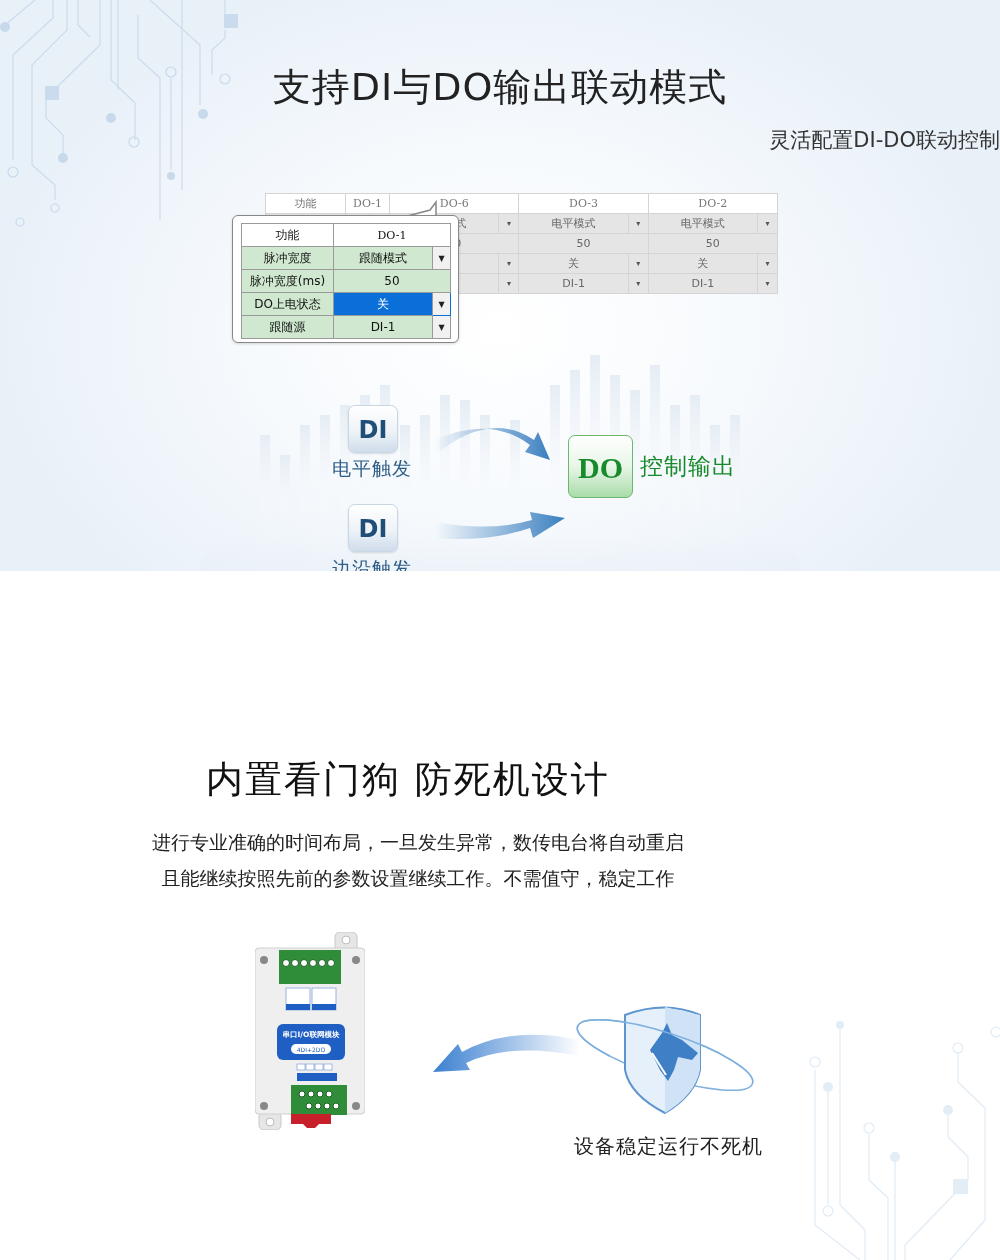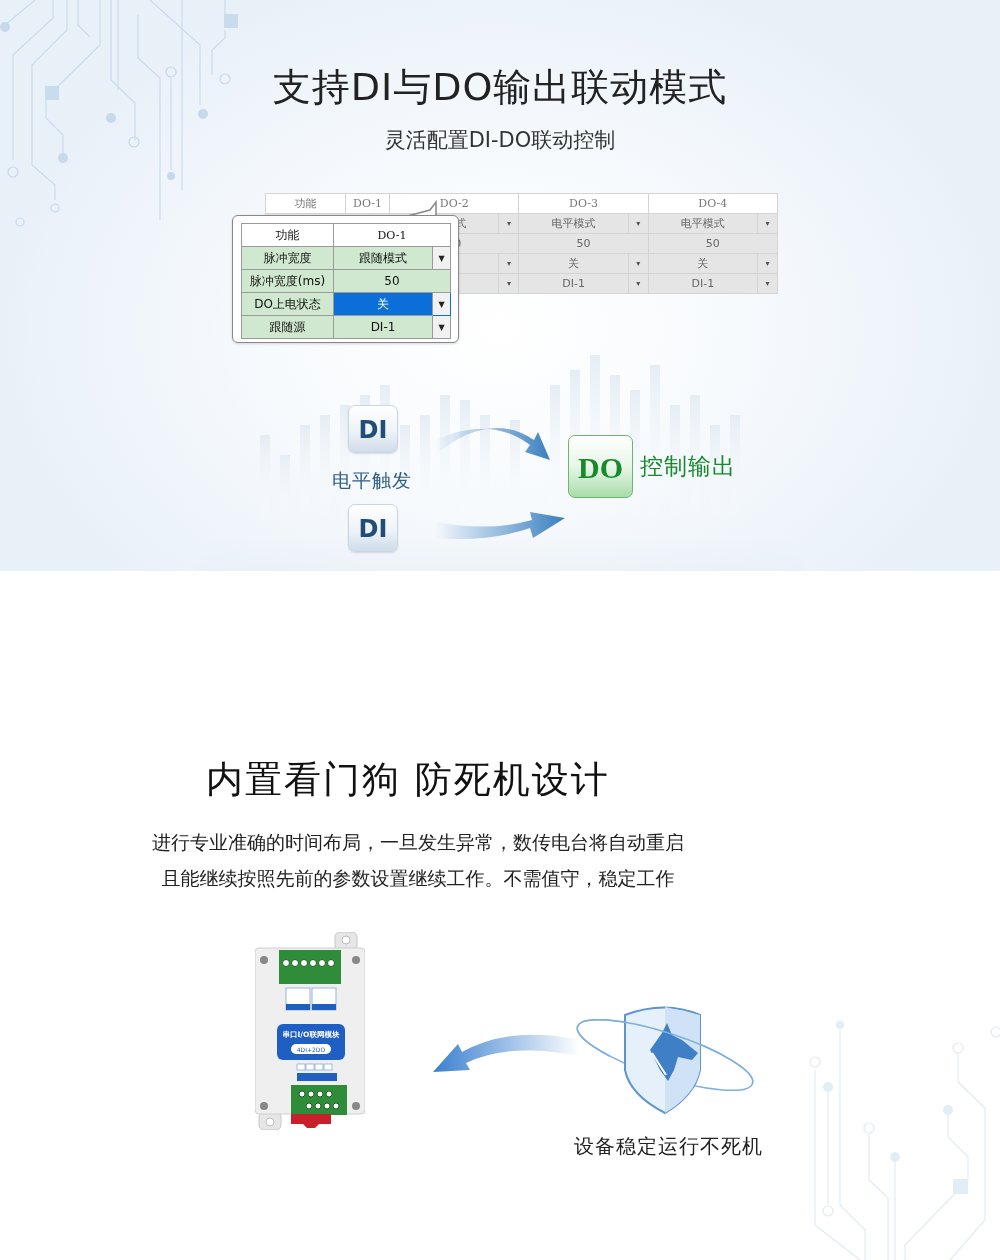--- a/index.html
+++ b/index.html
@@ -2,21 +2,21 @@
 <html><head>
 <meta charset="utf-8">
 <style>
   * { margin:0; padding:0; box-sizing:border-box; }
   body { width:1000px; height:1260px; font-family:"DejaVu Sans","Liberation Sans",sans-serif; background:#fff; position:relative; overflow:hidden; }
   .sec1 { position:absolute; left:0; top:0; width:1000px; height:571px;
     background: radial-gradient(ellipse 520px 380px at 500px 330px, #ffffff 0%, #f7fafd 45%, #e8f0f8 100%); overflow:hidden; }
   .sec2 { position:absolute; left:0; top:680px; width:1000px; height:580px; background:#fff; overflow:hidden; }
   .circuit { position:absolute; }
   .title1 { position:absolute; left:0; width:1000px; top:62px; text-align:center; font-size:38px; color:#222; letter-spacing:1px; }
-  .sub1 { position:absolute; left:0; width:1000px; top:126px; text-align:center; font-size:21px; color:#333; }
+  .sub1 { position:absolute; left:0; width:1000px; top:126px; text-align:right; font-size:21px; color:#333; }
 
   
   .bg-table { position:absolute; left:265px; top:193px; width:513px; border-collapse:collapse; font-size:11px; color:#666; }
   .bg-table td { border:1px solid #d4d4d4; height:20px; text-align:center; padding:0; }
   .bg-table tr.hdr td { background:#fff; color:#777; font-family:"DejaVu Serif",serif; }
   .bg-table tr.row td { background:#e5e5e5; }
   .bg-table td.dd { width:20px; background:#eaeaea; font-size:8px; color:#555; }
 
   
   .callout { position:absolute; left:232px; top:215px; width:227px; height:128px; background:#fff; border:1.5px solid #888; border-radius:6px; box-shadow:0 1px 3px rgba(0,0,0,0.15); }
@@ -32,21 +32,21 @@
   
   .platform { position:absolute; left:175px; top:535px; width:650px; height:78px;
     background: linear-gradient(180deg, rgba(235,241,248,0.0) 0%, #e7eef6 100%);
     clip-path: polygon(6% 0, 94% 0, 100% 100%, 0 100%); }
   .platform-edge { position:absolute; left:175px; top:609px; width:650px; height:5px; background:#b5cadb; }
   .bars { position:absolute; left:250px; top:355px; width:500px; height:180px; }
 
   .di-box { position:absolute; width:50px; height:48px; border-radius:7px; border:1px solid #c9d6e3;
     background: linear-gradient(180deg,#ffffff 0%, #eef3f8 55%, #cfdcea 100%); box-shadow:0 1px 2px rgba(0,0,0,0.12);
     font-family:"DejaVu Sans",sans-serif; font-weight:bold; font-size:24px; color:#1f4f78; text-align:center; line-height:48px; }
-  .di-label { position:absolute; font-size:19px; color:#2d5d86; letter-spacing:1px;margin-top:12px; }
+  .di-label { position:absolute; font-size:19px; color:#2d5d86; letter-spacing:1px; }
   .do-box { position:absolute; left:568px; top:435px; width:65px; height:63px; border-radius:7px; border:1px solid #69b86e;
     background: linear-gradient(180deg,#ffffff 0%, #e8f6e8 50%, #a9dca9 100%);
     font-weight:bold; font-size:30px; color:#178a2b; text-align:center; line-height:63px;font-family:Liberation Serif, serif; }
   .do-label { position:absolute; left:640px; top:451px; font-size:23px; color:#168a2a; letter-spacing:1px; }
 
   .title2 { position:absolute; left:0; width:816px; top:755px; text-align:center; font-size:37px; color:#111; letter-spacing:2px; }
   .desc { position:absolute; left:0; width:836px; text-align:center; font-size:19px; color:#222; }
   .caption { position:absolute; left:574px; top:1133px; font-size:20px; color:#222; letter-spacing:1px; }
 
   
@@ -96,23 +96,23 @@
   </svg>
 
   <div class="title1">支持DI与DO输出联动模式</div>
   <div class="sub1">灵活配置DI-DO联动控制</div>
 
   <table class="bg-table">
     <tbody>
         <tr class="hdr">
       <td style="width:80px">功能</td>
       <td colspan="2">DO-1</td>
+      <td colspan="2">DO-6</td>
+      <td colspan="2">DO-3</td>
       <td colspan="2">DO-2</td>
-      <td colspan="2">DO-3</td>
-      <td colspan="2">DO-4</td>
     </tr>
     <tr class="row">
       <td></td>
           <td></td>
           <td class="dd"></td>
       <td>跟随模式</td>
           <td class="dd">▾</td>
       <td>电平模式</td>
           <td class="dd">▾</td>
       <td>电平模式</td>

